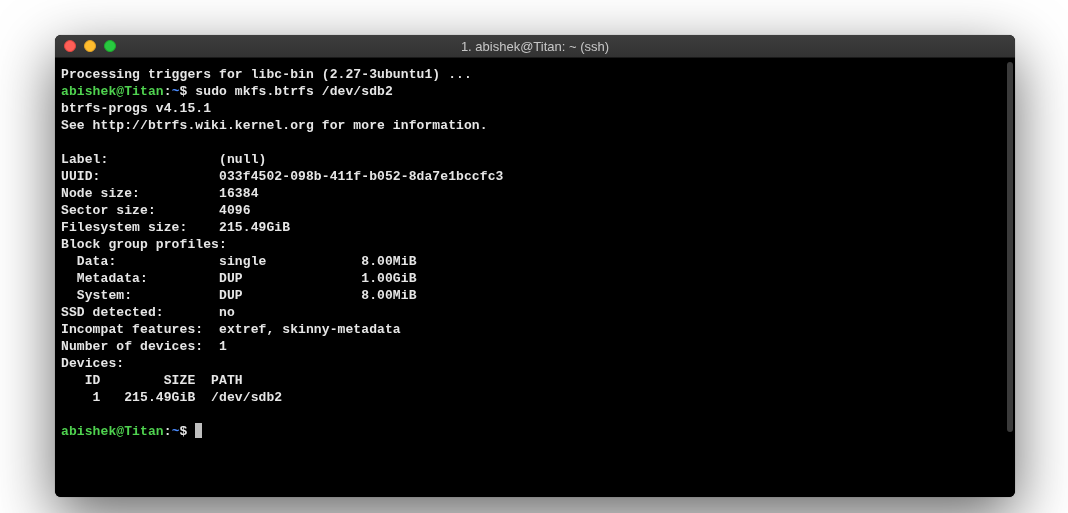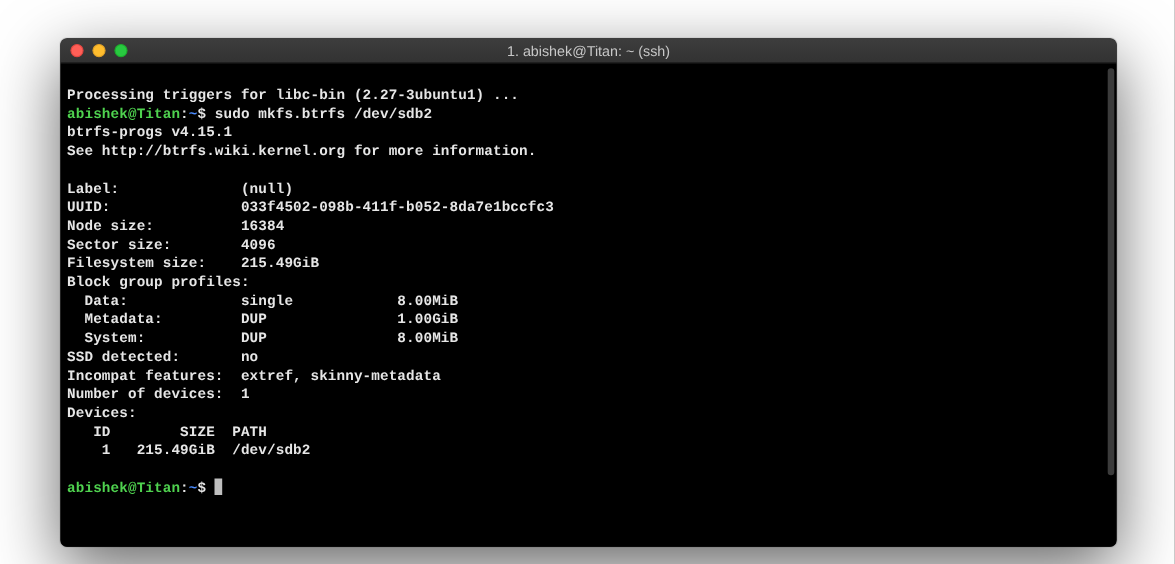--- a/index.html
+++ b/index.html
@@ -58,21 +58,21 @@
     font-size: 13px;
     pointer-events: none;
   }
   .terminal-body {
     flex: 1;
     background: #000000;
     position: relative;
     overflow: hidden;
   }
   .terminal-content {
-    padding: 20px 6px 4px 6px;
+    padding: 8px 6px 4px 6px;
     font-size: 13px;
     line-height: 17px;
     color: #e6e6e6;
     white-space: pre;
     font-weight: bold;
     letter-spacing: 0.1px;
   }
   .prompt-user { color: #4fd24f; }
   .prompt-colon { color: #e6e6e6; }
   .prompt-path { color: #4b8cff; }

